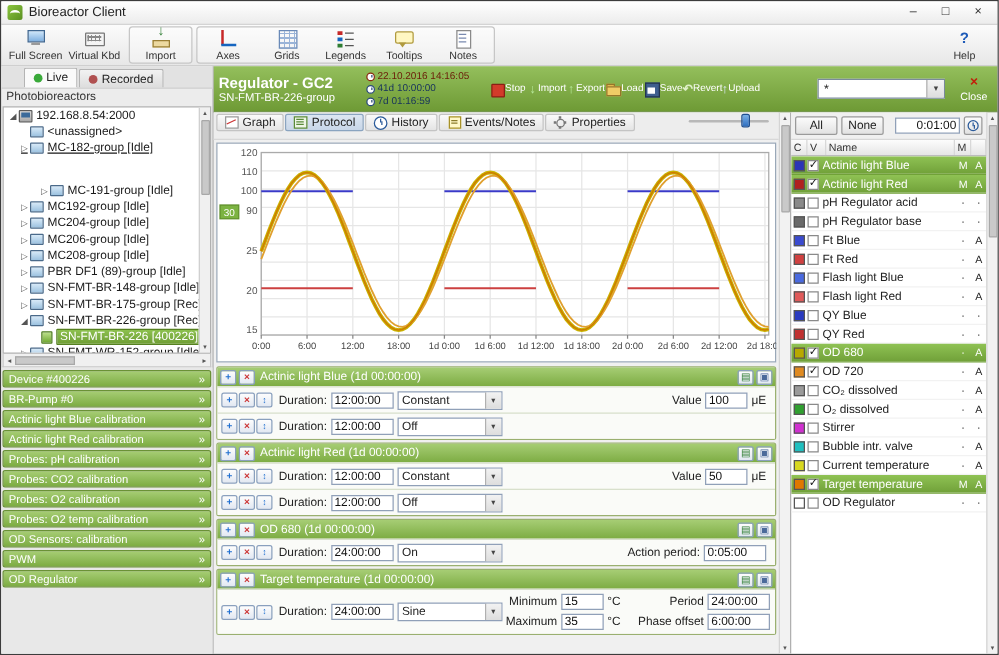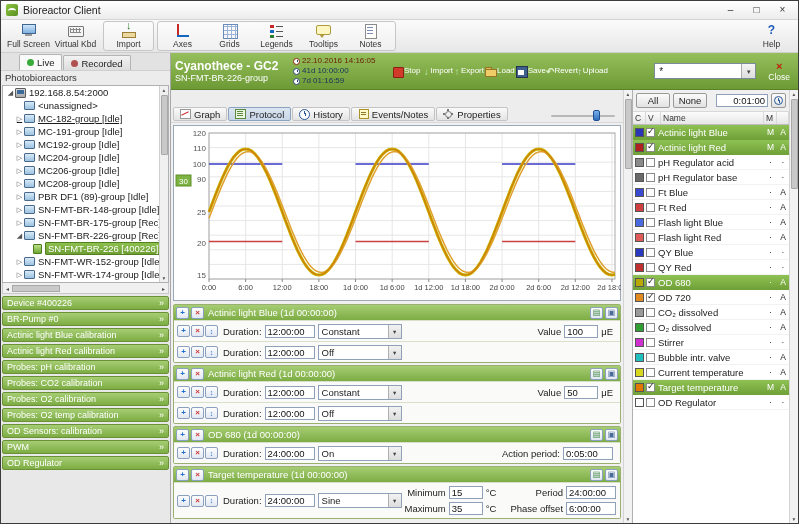--- a/index.html
+++ b/index.html
@@ -86,21 +86,21 @@
 .h-revert::before{content:"↶";font:bold 10px/11px "Liberation Sans",sans-serif;color:#dff0c8}
 .h-upload::before{content:"↑";font:bold 10px/11px "Liberation Sans",sans-serif;color:#dce8f8}
 .hpreset{margin-left:auto;width:102px;height:16px;background:#fff;border:1px solid #7a8a9a;display:flex;align-items:center;color:#222;font-size:10px;flex:none}
 .hpreset-v{flex:1;padding-left:4px}
 .hpreset-a{width:14px;height:100%;background:linear-gradient(#f4f4f4,#ddd);border-left:1px solid #aaa;text-align:center;font-size:7px;line-height:15px;color:#444}
 .hclose{margin:0 4px 0 12px;display:flex;flex-direction:column;align-items:center;font-size:8.5px;flex:none}
 .hclose-x{font:bold 11px/11px "Liberation Sans",sans-serif;color:#c21f0a}
 
 .bodyrow{flex:1;display:flex;min-height:0}
 .maincol{width:452px;display:flex;flex-direction:column;background:#f0f0f0;flex:none}
-.mtabs{height:33px;display:flex;align-items:flex-end;padding:1px 2px;gap:1px;background:#ededed;border-bottom:1px solid #d8d8d8}
+.mtabs{height:22px;display:flex;align-items:flex-start;padding:1px 2px;gap:1px;background:#ededed;border-bottom:1px solid #d8d8d8}
 .mtab{height:14px;display:flex;align-items:center;gap:3px;padding:0 6px;font-size:9.5px;border:1px solid #c4c4c4;border-radius:2px;background:linear-gradient(#fafafa,#e4e4e4);color:#222;white-space:nowrap}
 .mtab.msel2{background:linear-gradient(#dce6f2,#c8d6e8);border-color:#8aa4c0}
 .micon{width:11px;height:10px;position:relative;flex:none}
 .m-graph::before{content:"";position:absolute;left:0;top:0;right:0;bottom:0;background:#fff;border:1px solid #999}
 .m-graph::after{content:"";position:absolute;left:1px;top:4px;width:8px;height:1px;background:#c33;transform:rotate(-25deg)}
 .m-protocol::before{content:"";position:absolute;left:0;top:0;right:0;bottom:0;background:#eef6e6;border:1px solid #5a8a3a}
 .m-protocol::after{content:"";position:absolute;left:2px;top:2px;width:6px;height:1px;background:#5a8a3a;box-shadow:0 2px 0 #5a8a3a,0 4px 0 #5a8a3a}
 .m-history::before{content:"";position:absolute;left:0;top:0;width:9px;height:9px;border-radius:50%;border:1px solid #2a5a9a;background:#fff}
 .m-history::after{content:"";position:absolute;left:5px;top:2px;width:1px;height:3px;background:#2a5a9a;box-shadow:1px 2px 0 #2a5a9a}
 .m-events::before{content:"";position:absolute;left:1px;top:0;right:0;bottom:0;background:#fff8c8;border:1px solid #a8922a}
@@ -245,21 +245,21 @@
           <div class="trow" style="padding-left: 12px;">
             <span class="tarrow"></span>
             <span class="nicon n-pbr"></span>
             <span>&lt;unassigned&gt;</span>
           </div>
           <div class="trow" style="padding-left: 12px; text-decoration: underline;">
             <span class="tarrow">▷</span>
             <span class="nicon n-pbr"></span>
             <span>MC-182-group [Idle]</span>
           </div>
-          <div class="trow" style="padding-left: 12px;">
+          <div class="trow" style="padding-left: 28px; margin-top: 21px;">
             <span class="tarrow">▷</span>
             <span class="nicon n-pbr"></span>
             <span>MC-191-group [Idle]</span>
           </div>
           <div class="trow" style="padding-left: 12px;">
             <span class="tarrow">▷</span>
             <span class="nicon n-pbr"></span>
             <span>MC192-group [Idle]</span>
           </div>
           <div class="trow" style="padding-left: 12px;">
@@ -369,21 +369,21 @@
           <span class="lbar-t">OD Regulator</span>
           <span class="lbar-a">»</span>
         </div>
       </div>
   </div>
 
   <div class="rightside">
 
     <div class="mheader">
       <span class="htitles">
-        <div class="htitle">Cyanothece - GC2</div>
+        <div class="htitle">Regulator - GC2</div>
         <div class="hsub">SN-FMT-BR-226-group</div>
       </span>
       <span class="htimes">
         <div class="htime">
             <span class="mclk r"></span>
             <span class="t-red">22.10.2016 14:16:05</span>
           </div>
         <div class="htime">
             <span class="mclk"></span>
             <span>41d 10:00:00</span>

